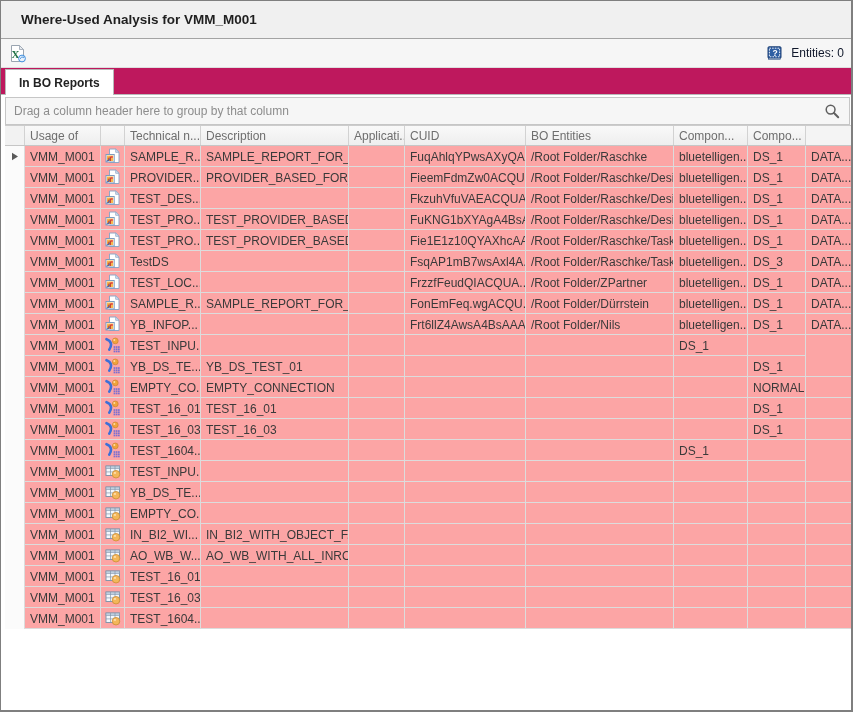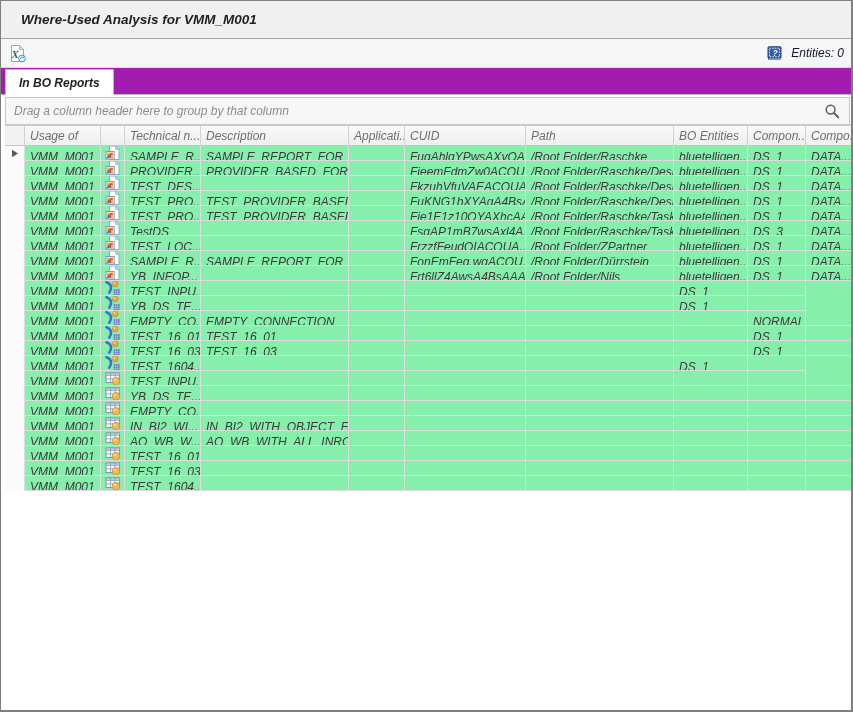--- a/index.html
+++ b/index.html
@@ -1,59 +1,58 @@
 <!DOCTYPE html>
 <html><head>
 <meta charset="utf-8">
 <style>
   * { margin:0; padding:0; box-sizing:border-box; }
   html,body { background:#ffffff; font-family:"Liberation Sans", sans-serif; }
   .window {
     position:relative; width:853px; height:712px; background:#ffffff;
     border:1px solid #7f7f7f; border-right-width:2px; border-bottom-width:2px;
     overflow:hidden;
-    font-style:italic;
   }
   
   .titlebar {
     height:38px; background:#f0f0f0; border-bottom:1px solid #a3a3a3;
     display:flex; align-items:center; padding-left:20px;
     font-size:13.5px; font-weight:bold; color:#1f1f1f;
   }
   
   .toolbar {
     height:29px; background:#f6f6f6; border-bottom:1px solid #dedede;
     display:flex; align-items:center; justify-content:space-between; padding:0 5px;
   }
   .toolbar .left, .toolbar .right { display:flex; align-items:center; gap:6px; }
   .tool-btn { width:22px; height:22px; display:flex; align-items:center; justify-content:center; cursor:pointer; }
   .entities { font-size:12px; color:#0f172a; padding-right:2px; }
   
-  .tabstrip { height:27px; position:relative; background:#a21caf; }
+  .tabstrip { height:27px; position:relative; background:#be185d; }
   .tabstrip .baseline { position:absolute; left:0; right:0; bottom:0; height:1px; background:#b9b9b9; }
   .tab {
     position:absolute; left:4px; bottom:0; height:26px; padding:0 13px;
     background:#ffffff; border:1px solid #b9b9b9; border-bottom:none;
     display:flex; align-items:center; font-size:12px; font-weight:bold; color:#222222; z-index:2;
   }
   
   .group-panel {
     margin:2px 1px 0 4px; height:28px; background:#f6f6f6; border:1px solid #c6c6c6;
     display:flex; align-items:center; justify-content:space-between; padding:0 8px 0 8px;
     font-size:12px; color:#8d8d8d;gap:25px;
   }
   
   .grid { margin-left:4px; width:847px; --cols:20px 76px 24px 76px 148px 56px 121px 148px 74px 58px minmax(0,1fr); }
   .grid-header { display:grid; grid-template-columns:var(--cols); background:#f4f4f4; border-top:1px solid #cccccc; border-bottom:1px solid #c6c6c6; height:21px; }
   .hcell {
     font-size:12px; color:#6e6e6e; padding:3px 5px 6px 5px; border-right:1px solid #d2d2d2;
     white-space:nowrap; overflow:hidden; background:linear-gradient(#f9f9f9,#eeeeee); cursor:pointer;
   }
   .hcell.indicator { background:#f2f2f2; }
-  .grid-row { display:grid; grid-template-columns:var(--cols); height:15px; background:#86efac; }
+  .grid-row { display:grid; grid-template-columns:var(--cols); height:21px; background:#fca5a5; }
   .cell {
     font-size:12px; color:#3a3a3a; padding:4px 5px 0 5px;
     border-right:1px solid #dcdcdc; border-bottom:1px solid #dcdcdc;
     white-space:nowrap; overflow:hidden; cursor:default;
   }
   .cell.indicator { background:#fbfbfb; border-bottom:none; display:flex; align-items:center; justify-content:center; padding:0; }
   .cell.icon-cell { display:flex; align-items:center; justify-content:center; padding:0; }
 </style>
 </head>
 <body>
@@ -107,21 +106,20 @@
 
   <div class="grid">
     <div class="grid-header">
         <div class="hcell indicator"></div>
         <div class="hcell">Usage of</div>
         <div class="hcell"></div>
         <div class="hcell">Technical n...</div>
         <div class="hcell">Description</div>
         <div class="hcell">Applicati...</div>
         <div class="hcell">CUID</div>
-        <div class="hcell">Path</div>
         <div class="hcell">BO Entities</div>
         <div class="hcell">Compon...</div>
         <div class="hcell">Compo...</div>
       </div>
     <div id="grid-body">
         <div class="grid-row">
           <div class="cell indicator">
             <svg width="8" height="9" viewBox="0 0 8 9">
               <path d="M1 0.8 L7 4.5 L1 8.2 Z" fill="#5a5a5a"></path>
             </svg>
@@ -384,20 +382,21 @@
                 <rect x="8.6" y="11.4" width="1.7" height="1.7"></rect>
                 <rect x="10.8" y="11.4" width="1.7" height="1.7"></rect>
                 <rect x="13" y="11.4" width="1.7" height="1.7"></rect>
                 <rect x="8.6" y="13.6" width="1.7" height="1.7"></rect>
                 <rect x="10.8" y="13.6" width="1.7" height="1.7"></rect>
                 <rect x="13" y="13.6" width="1.7" height="1.7"></rect>
               </g>
             </svg>
           </div>
           <div class="cell">YB_DS_TE...</div>
+          <div class="cell">YB_DS_TEST_01</div>
           <div class="cell"></div>
           <div class="cell"></div>
           <div class="cell"></div>
           <div class="cell"></div>
           <div class="cell">DS_1</div>
           <div class="cell"></div>
         </div>
         <div class="grid-row">
           <div class="cell indicator"></div>
           <div class="cell">VMM_M001</div>

